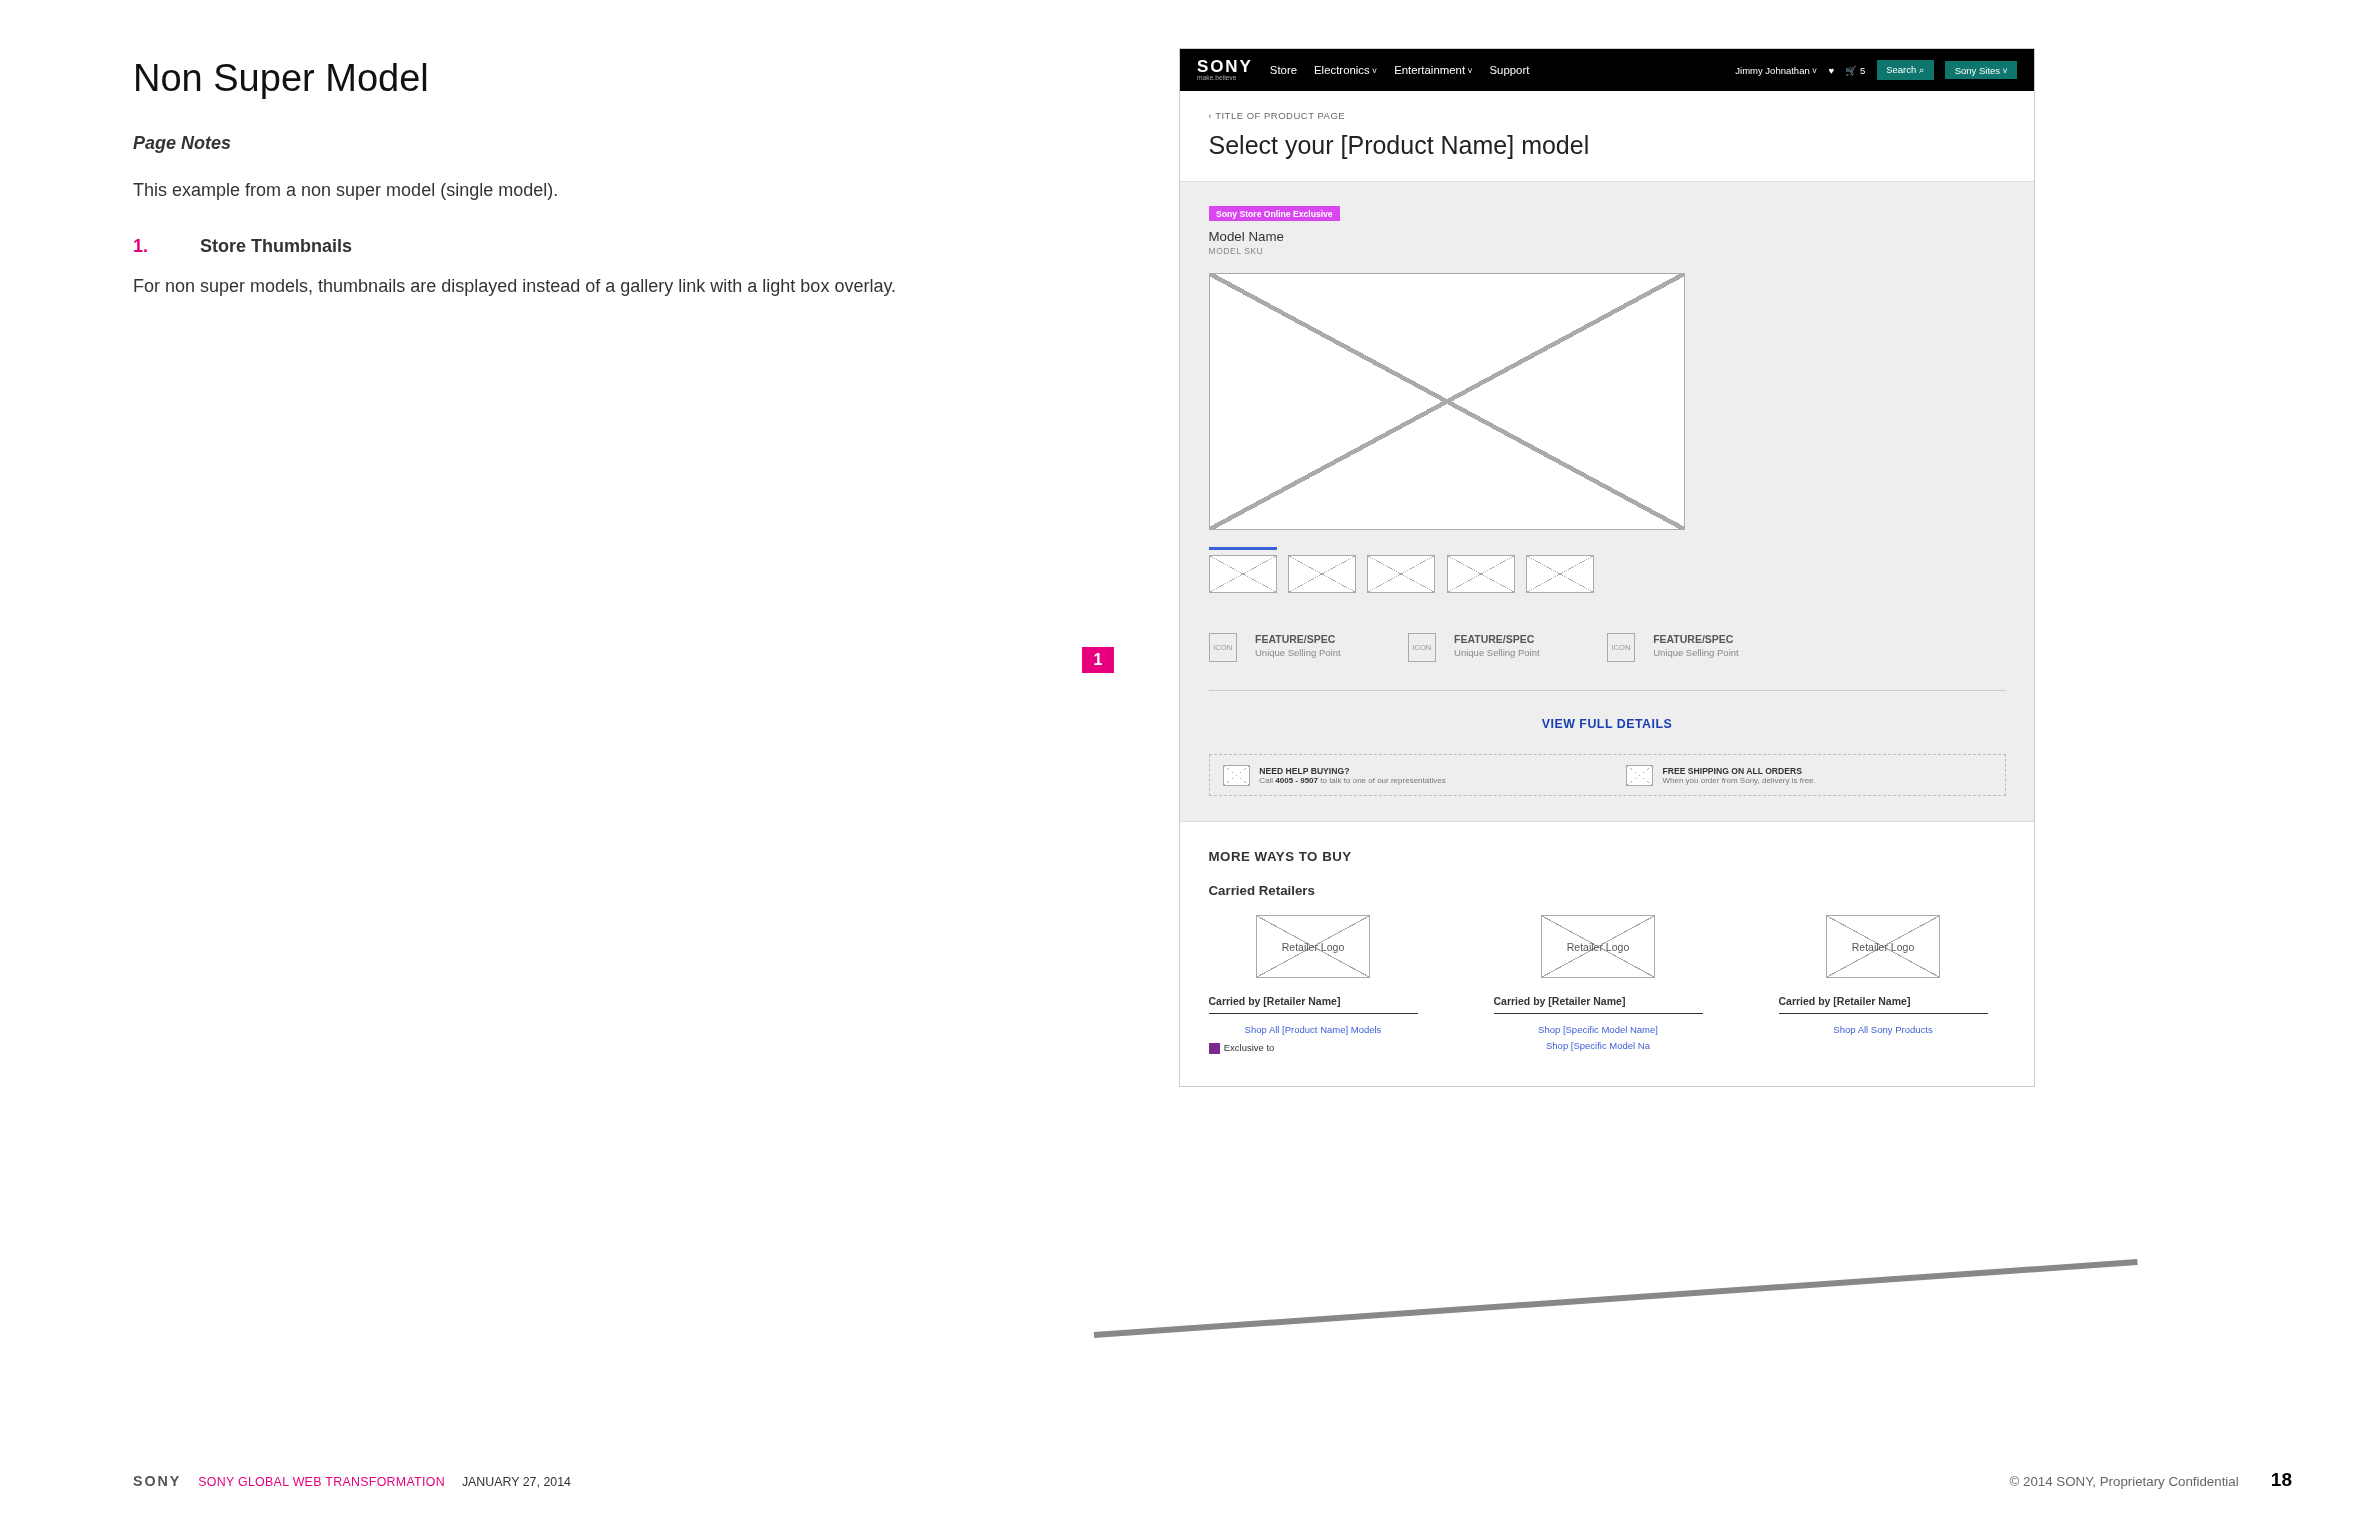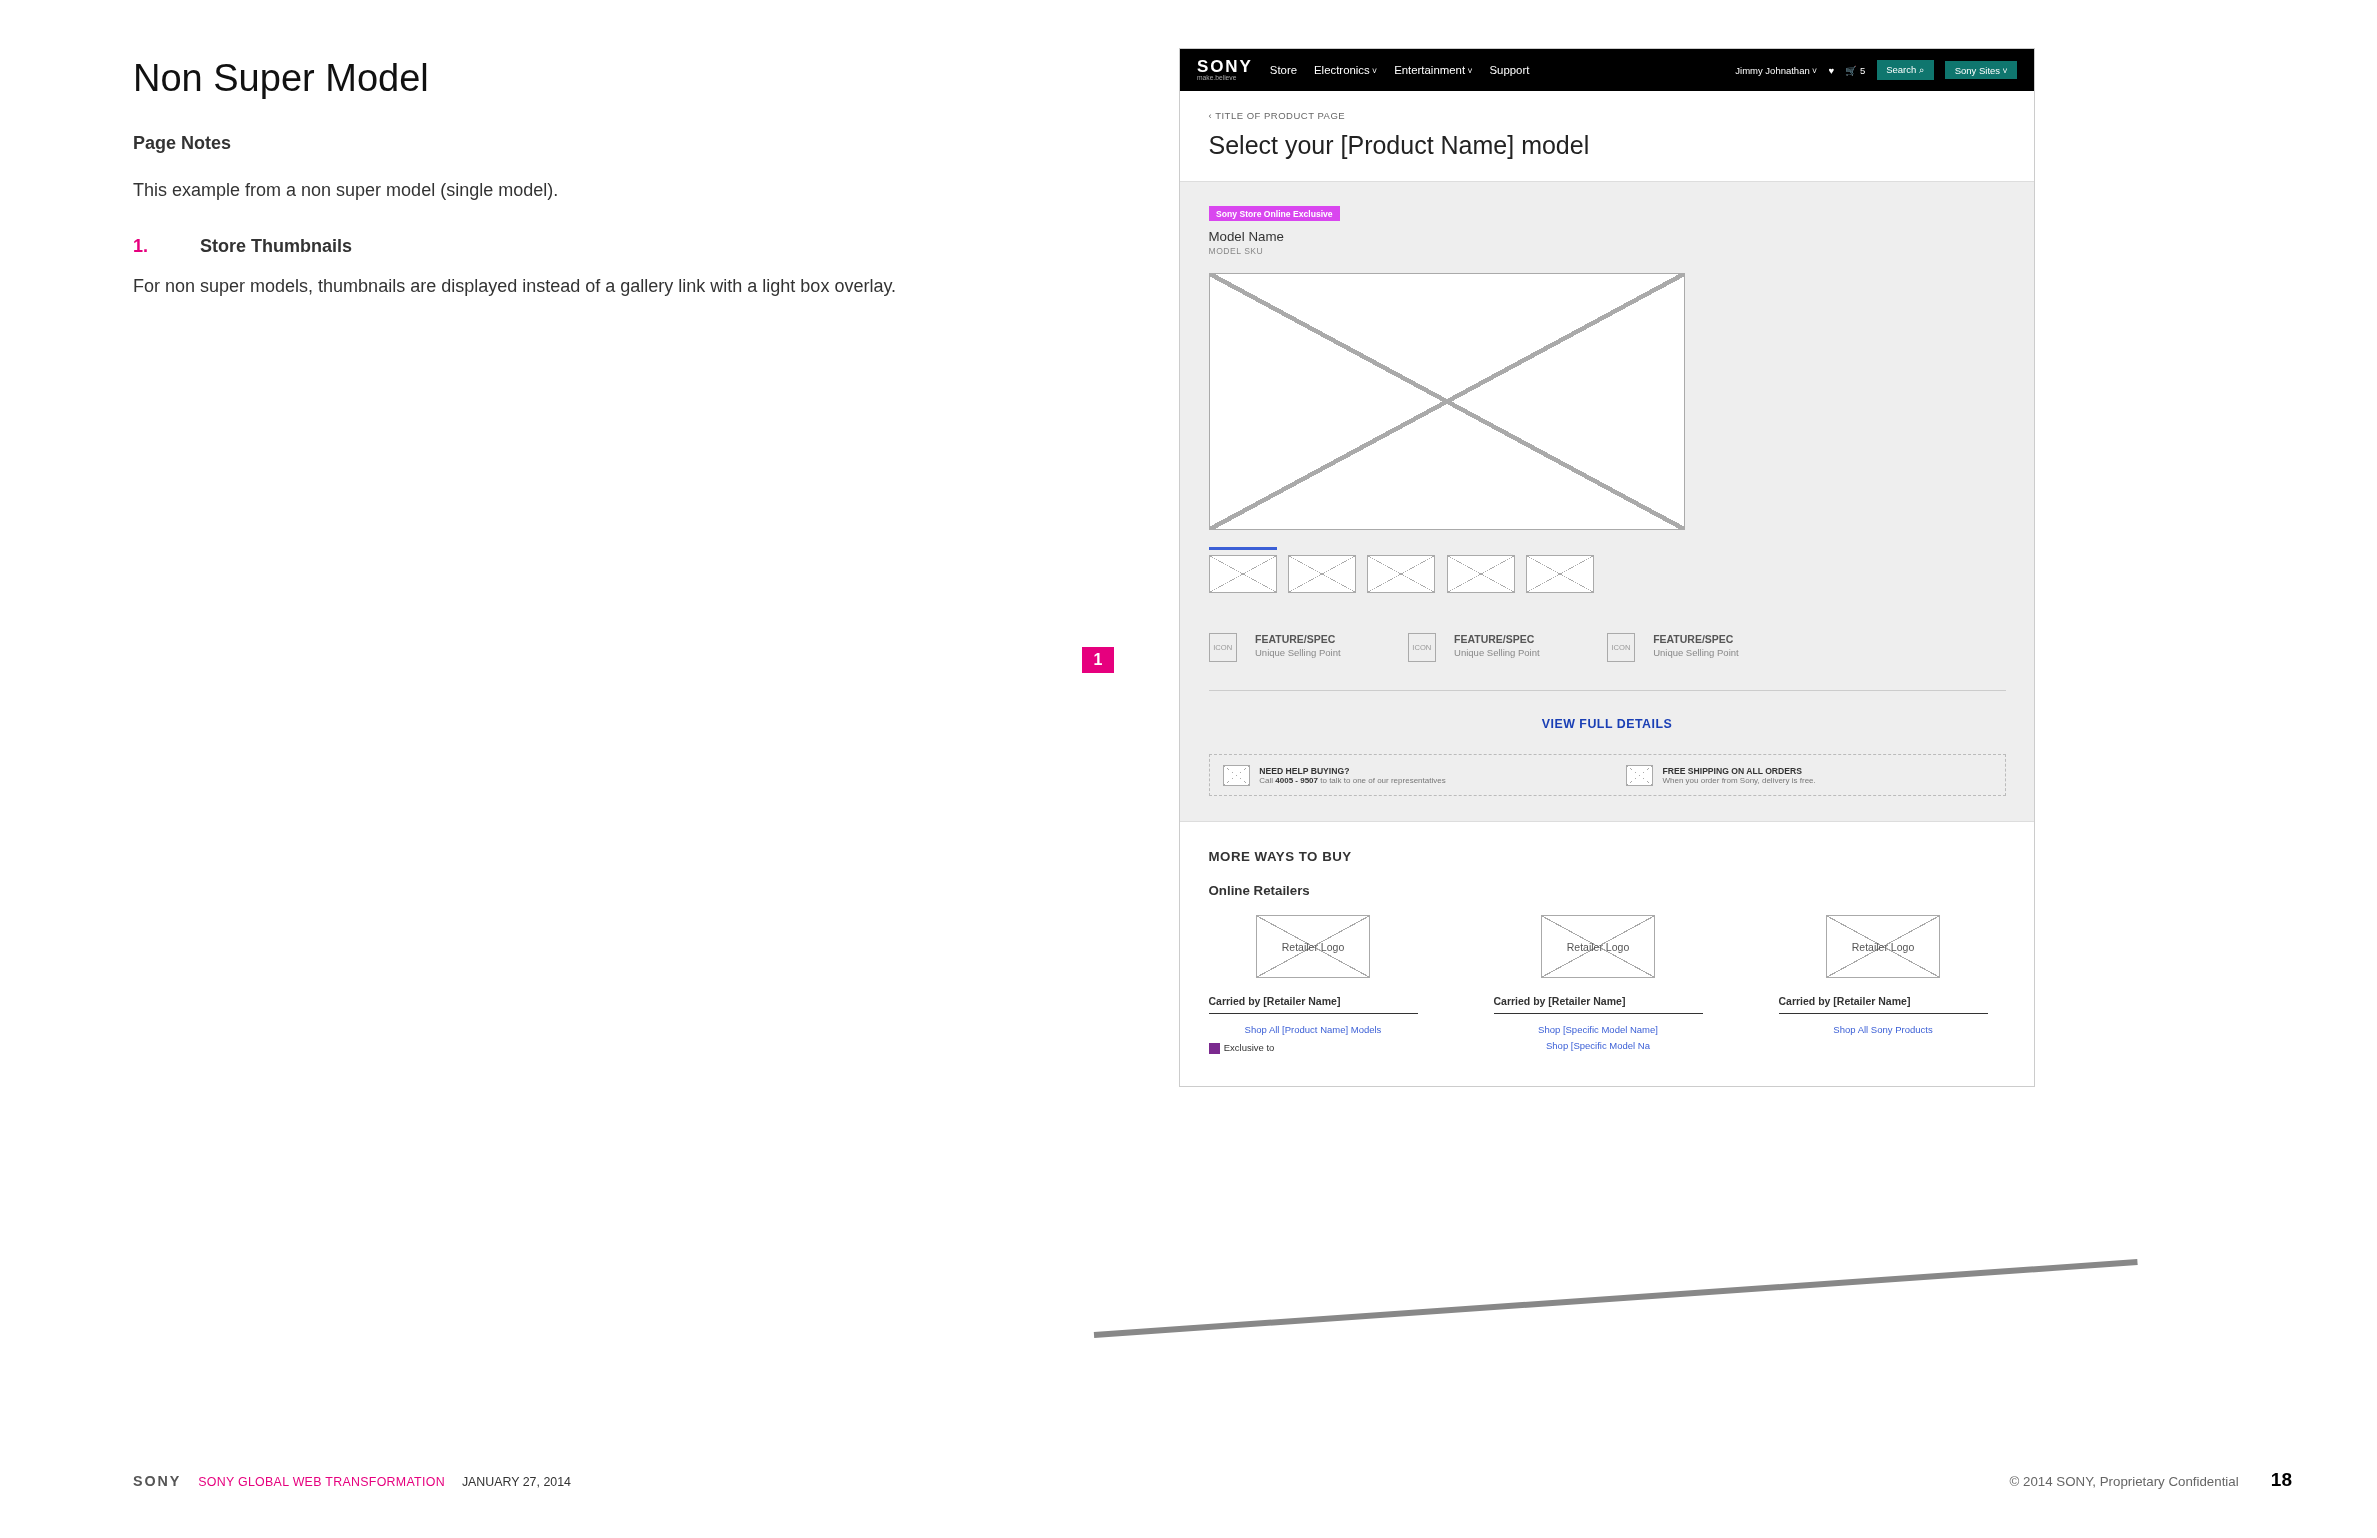--- a/index.html
+++ b/index.html
@@ -1,21 +1,21 @@
 <!DOCTYPE html>
 <html style="font-size:15px"><head>
 <meta charset="utf-8">
 <style>
   * { box-sizing: border-box; margin: 0; padding: 0; }
   body { font-family: Arial, Helvetica, sans-serif; background: #fff; width: 2378px; height: 1539px; position: relative; color: #333; }
   
   
   .notes-panel { position: absolute; left: 133px; top: 57px; width: 780px; }
   .notes-title { font-size: 38px; font-weight: 300; margin-bottom: 33px; color: #111; }
-  .notes-subtitle { font-size: 18px; font-weight: 700; margin-bottom: 24px; }
+  .notes-subtitle { font-size: 18px; font-weight: 700; margin-bottom: 24px; font-style: italic; }
   .notes-text { font-size: 18px; font-weight: 400; margin-bottom: 33px; line-height: 1.4; }
   .note-item-row { display: flex; align-items: baseline; margin-bottom: 17px; }
   .note-num { color: #e6007e; font-weight: 700; font-size: 18px; width: 67px; }
   .note-label { font-weight: 700; font-size: 18px; }
   .note-body { font-size: 18px; line-height: 1.4; }
 
   
   .callout { position: absolute; background: #e6007e; color: #fff; font-size: 16px; font-weight: 700; padding: 3.8px 11.4px; }
 
   
@@ -230,21 +230,21 @@
         <div>
           <div class="help-title">FREE SHIPPING ON ALL ORDERS</div>
           <div class="help-sub">When you order from Sony, delivery is free.</div>
         </div>
       </div>
     </div>
   </div>
 
   <div class="more-ways">
     <div class="mw-title">MORE WAYS TO BUY</div>
-    <div class="mw-sub">Online Retailers</div>
+    <div class="mw-sub">Carried Retailers</div>
     <div class="retailers">
       <div class="retailer">
         <div class="retailer-logo xbox">
             <span>Retailer Logo</span>
           </div>
         <div class="carried">Carried by [Retailer Name]</div>
         <div class="shop-link">Shop All [Product Name] Models</div>
         <div class="excl"><span class="excl-sq"></span><span>Exclusive to</span></div>
       </div>
       <div class="retailer">

